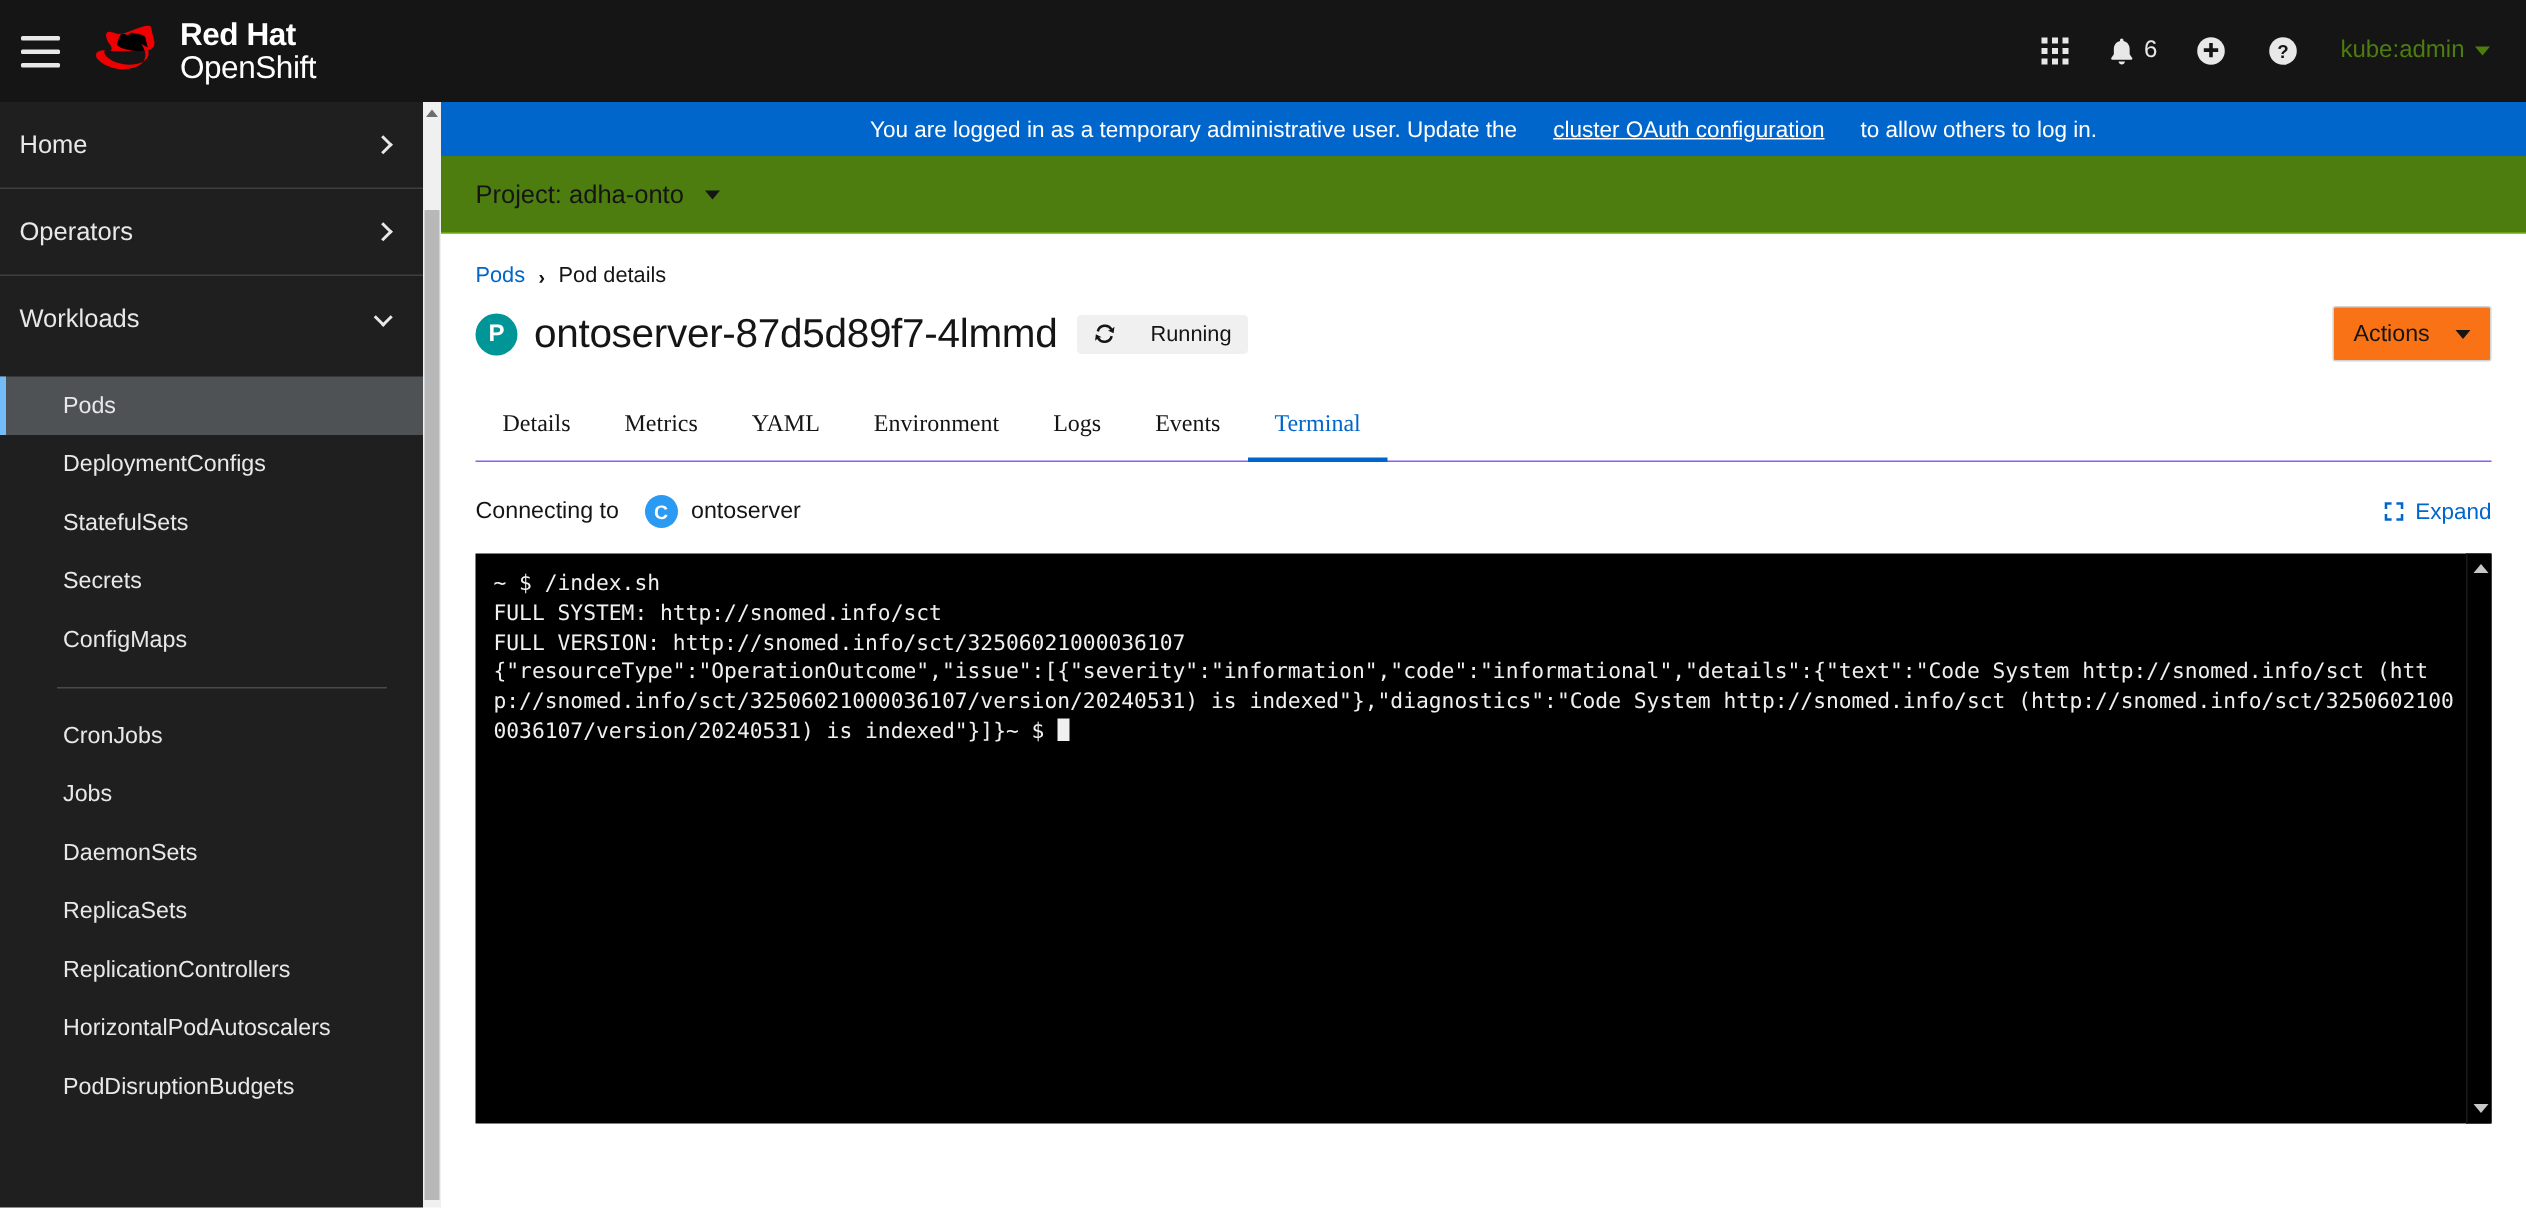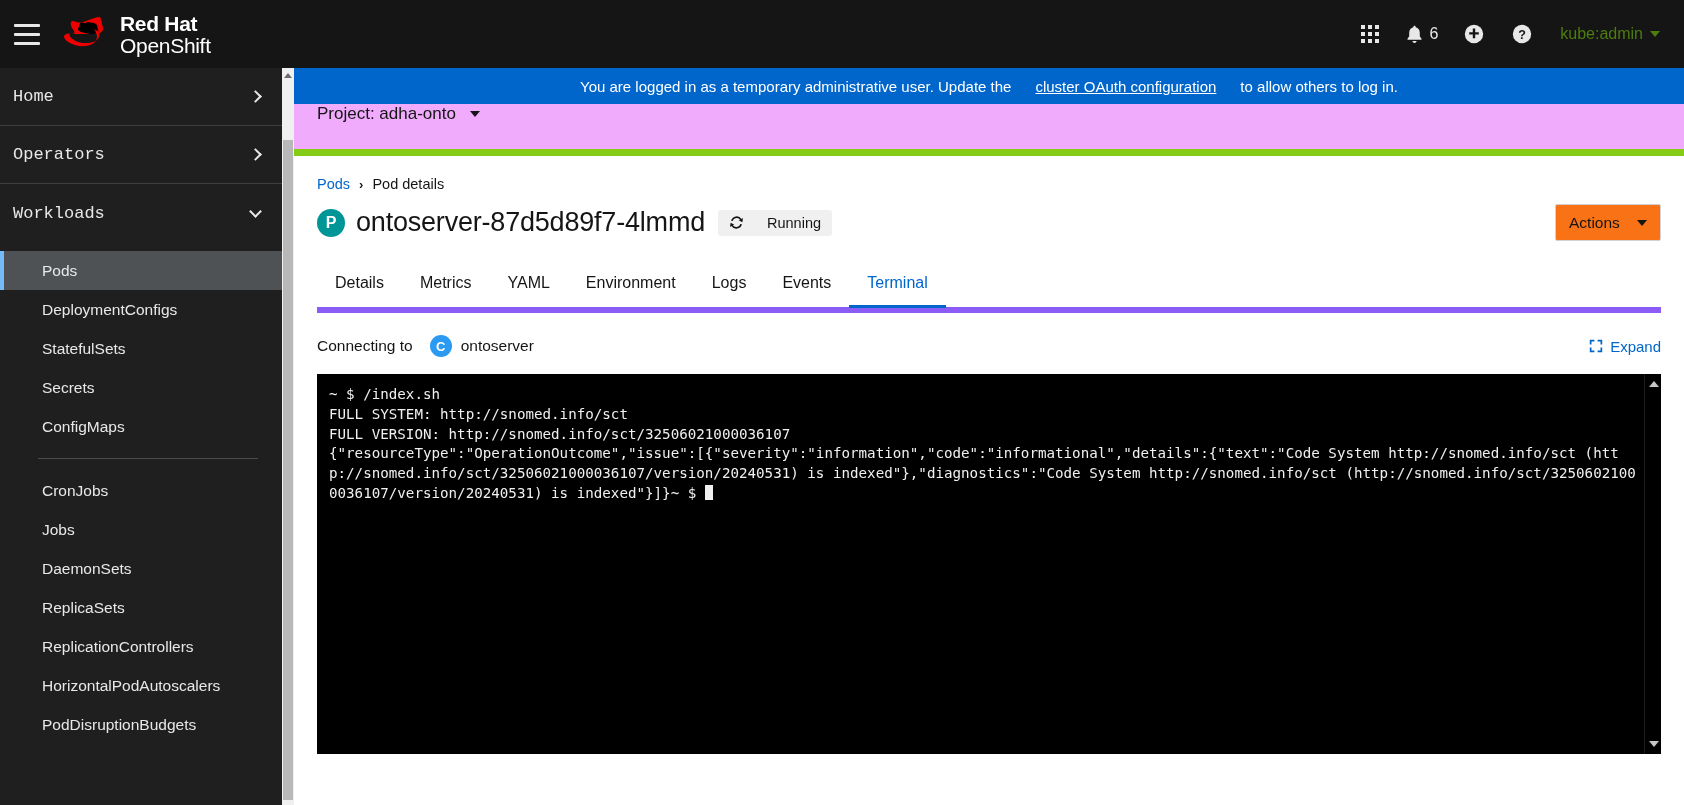--- a/index.html
+++ b/index.html
@@ -60,21 +60,21 @@
     background: #1f1f1f;
     overflow: hidden;
     z-index: 20;
   }
   .nav-section-hdr {
     height: 58px; display: flex; align-items: center;
     padding: 0 22px 0 13px;
     color: #e8e8e8; font-size: 17px; cursor: pointer;
     border-bottom: 1px solid #3c3f42;
   }
-  .nav-section-hdr .lbl { flex: 1; font-family: Liberation Mono, monospace; }
+  .nav-section-hdr .lbl { flex: 1; }
   .chev {
     width: 9px; height: 9px;
     border-right: 2.4px solid #e8e8e8; border-bottom: 2.4px solid #e8e8e8;
   }
   .chev.right { transform: rotate(-45deg); }
   .chev.down  { transform: rotate(45deg); margin-bottom: 4px; }
 
   .nav-item {
     height: 39px; display: flex; align-items: center;
     padding-left: 38px; color: #e8e8e8; font-size: 15.5px;
@@ -110,23 +110,23 @@
     background: #fff;
   }
   .alert-banner {
     height: 36px; background: #0066cc; color: #fff;
     display: flex; align-items: center; justify-content: center;
     font-size: 15px;
     gap: 24px;
   }
   .alert-banner a { color: #fff; text-decoration: underline; }
   .project-bar {
-    height: 52px; display: flex; align-items: flex-start;
-    padding-left: 23px; border-bottom: 7px solid #84cc16;
-    background: #f0abfc;
+    height: 52px; display: flex; align-items: center;
+    padding-left: 23px; border-bottom: 1px solid #84cc16;
+    background: #4d7c0f;
   }
   .project-select {
     display: flex; align-items: center; gap: 14px;
     font-size: 17px; color: #151515; cursor: pointer;
   }
   .project-select .caret-down { border-top-color: #151515; }
 
   .content { padding: 20px 23px 0 23px; }
   .breadcrumb { display: flex; align-items: center; gap: 9px; font-size: 14.5px; }
   .breadcrumb a { color: #06c; text-decoration: none; cursor: pointer; }
@@ -154,21 +154,21 @@
   .actions-btn {
     margin-left: auto; height: 37px; min-width: 106px;
     border: 1px solid #d2d2d2; background: #f97316;
     display: flex; align-items: center; justify-content: space-between;
     gap: 16px; padding: 0 13px; font-size: 15.5px; color: #151515;
     cursor: pointer; border-radius: 2px;
   }
 
   .tabs {
     display: flex; align-items: flex-start; gap: 0;
-    margin-top: 19px; border-bottom: 6px solid #8b5cf6;
+    margin-top: 19px; border-bottom: 1px solid #8b5cf6; font-family: Liberation Serif, serif;
   }
   .tab {
     padding: 13px 18px 13px 18px; font-size: 16px; color: #151515;
     cursor: pointer; border-bottom: 3px solid transparent;
     position: relative; top: 1px; white-space: nowrap;
   }
   .tab.active { color: #06c; border-bottom-color: #06c; font-weight: 400; }
 
   .connecting-row {
     display: flex; align-items: center;

